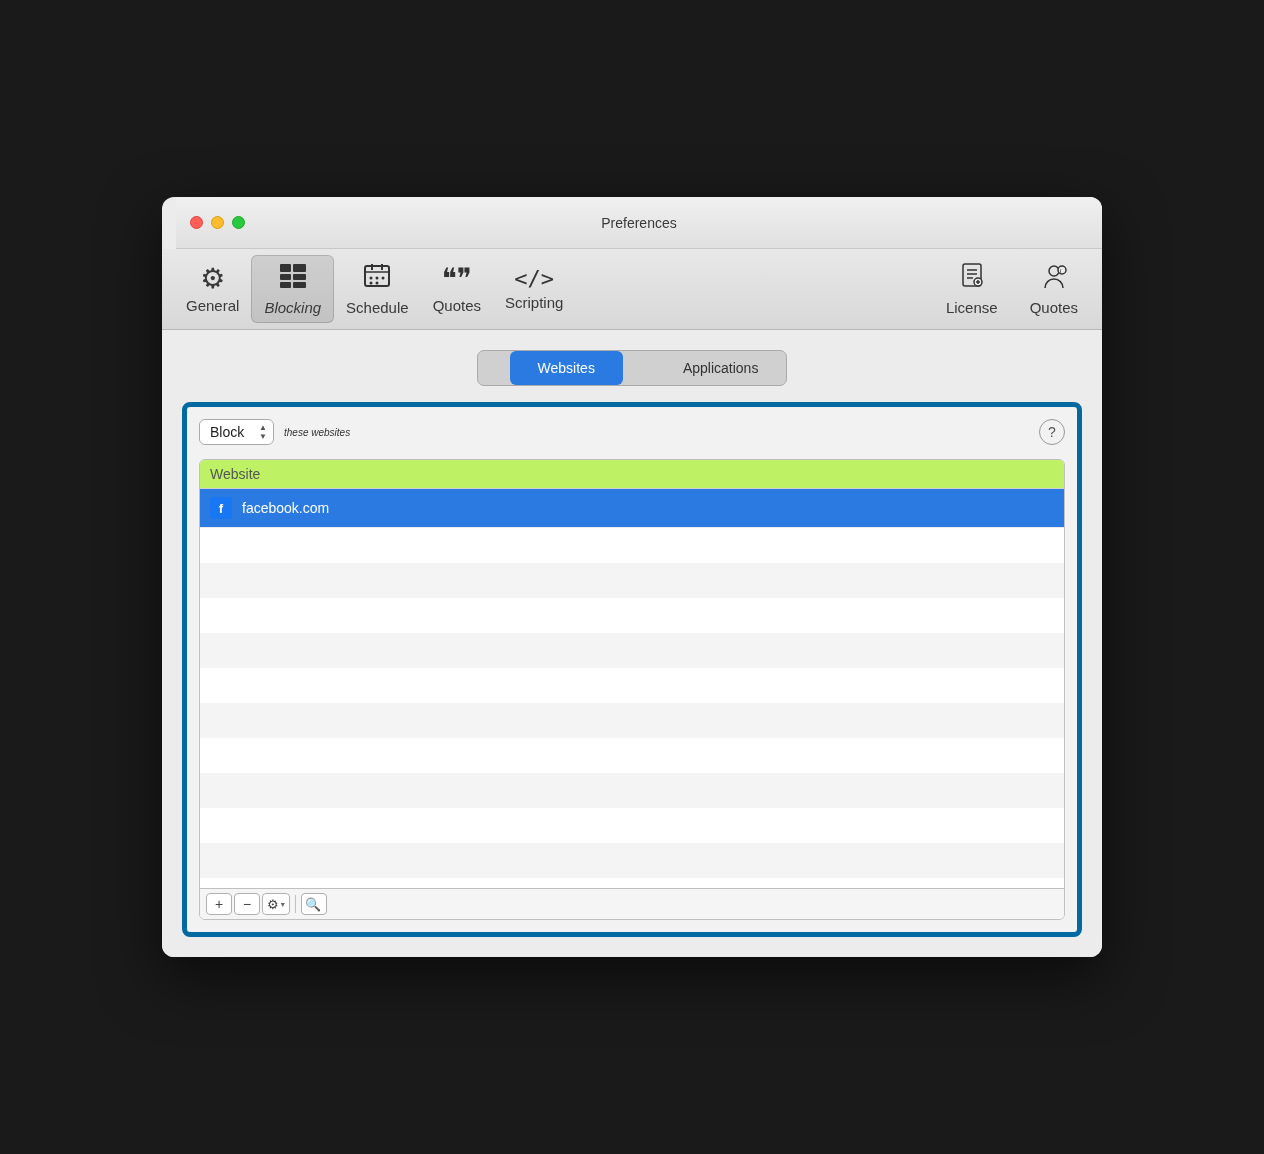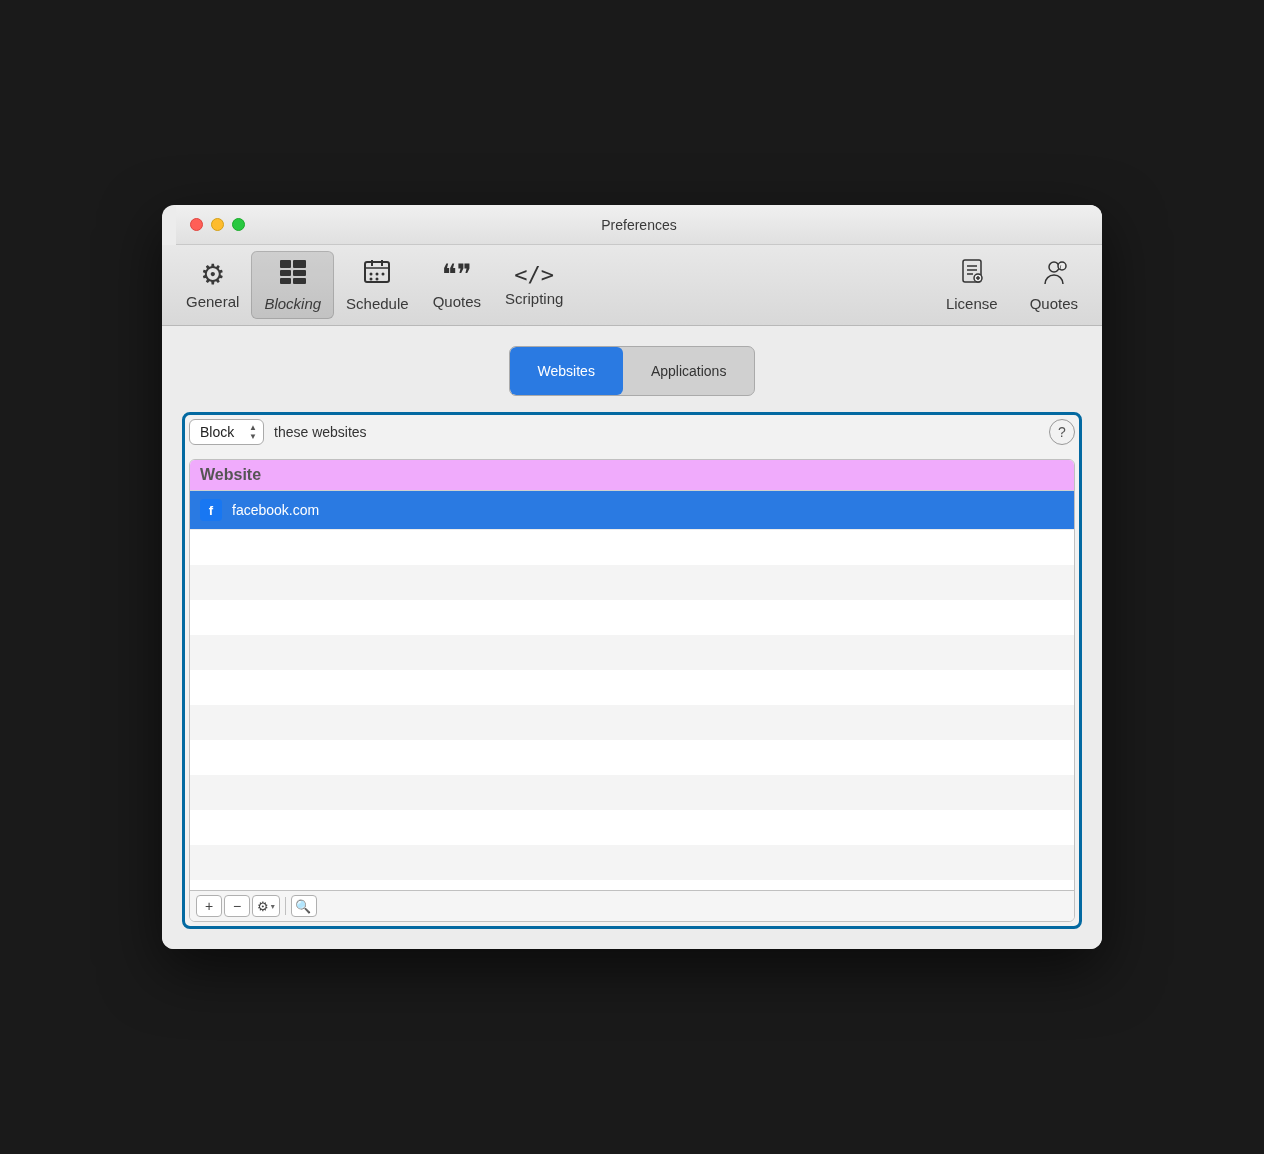--- a/index.html
+++ b/index.html
@@ -18,21 +18,21 @@
       width: 940px;
       background: #ececec;
       border-radius: 12px;
       box-shadow: 0 20px 60px rgba(0,0,0,0.6);
       overflow: hidden;
     }
 
     
     .titlebar {
       background: linear-gradient(to bottom, #f0f0f0, #e0e0e0);
-      height: 40px;
+      height: 52px;
       display: flex;
       align-items: center;
       justify-content: center;
       position: relative;
       border-bottom: 1px solid #c8c8c8;
       margin-left: 14px;
     }
 
     .traffic-lights {
       position: absolute;
@@ -122,41 +122,42 @@
 
     .tab-group {
       display: flex;
       border: 1px solid #aaa;
       border-radius: 7px;
       overflow: hidden;
       background: #d0d0d0;
     }
 
     .tab-btn {
-      padding: 16px 28px;
+      padding: 9px 28px;
       font-size: 14px;
       cursor: pointer;
       border: none;
       outline: none;
       background: transparent;
       color: #333;
+      margin-left: 32px;
     }
 
     .tab-btn.active {
       background: #2a7ae2;
       color: white;
       border-radius: 6px;
     }
 
     
     .panel {
       background: #f2f2f2;
-      border: 3px solid #0369a1;
+      border: 5px solid #0369a1;
       border-radius: 8px;
-      padding: 4px;
+      padding: 12px;
     }
 
     
     .block-row {
       display: flex;
       align-items: center;
       margin-bottom: 14px;
       gap: 10px;
     }
 
@@ -188,22 +189,23 @@
       pointer-events: none;
     }
 
     .select-arrows span {
       font-size: 8px;
       color: #555;
       line-height: 1;
     }
 
     .block-label {
-      font-size: 14px;
+      font-size: 10px;
       color: #333;
+      font-style: italic;
     }
 
     .help-btn {
       margin-left: auto;
       width: 26px;
       height: 26px;
       border-radius: 50%;
       border: 1.5px solid #999;
       background: transparent;
       display: flex;
@@ -216,25 +218,25 @@
 
     
     .table-container {
       border: 1px solid #c0c0c0;
       border-radius: 6px;
       overflow: hidden;
       background: white;
     }
 
     .table-header {
-      background: #f0abfc;
+      background: #bef264;
       border-bottom: 1px solid #d0d0d0;
       padding: 6px 10px;
-      font-size: 16px;
-      font-weight: 700;
+      font-size: 14px;
+      font-weight: 400;
       color: #555;
     }
 
     .table-row {
       display: flex;
       align-items: center;
       padding: 8px 10px;
       border-bottom: 1px solid #ebebeb;
       min-height: 36px;
     }

